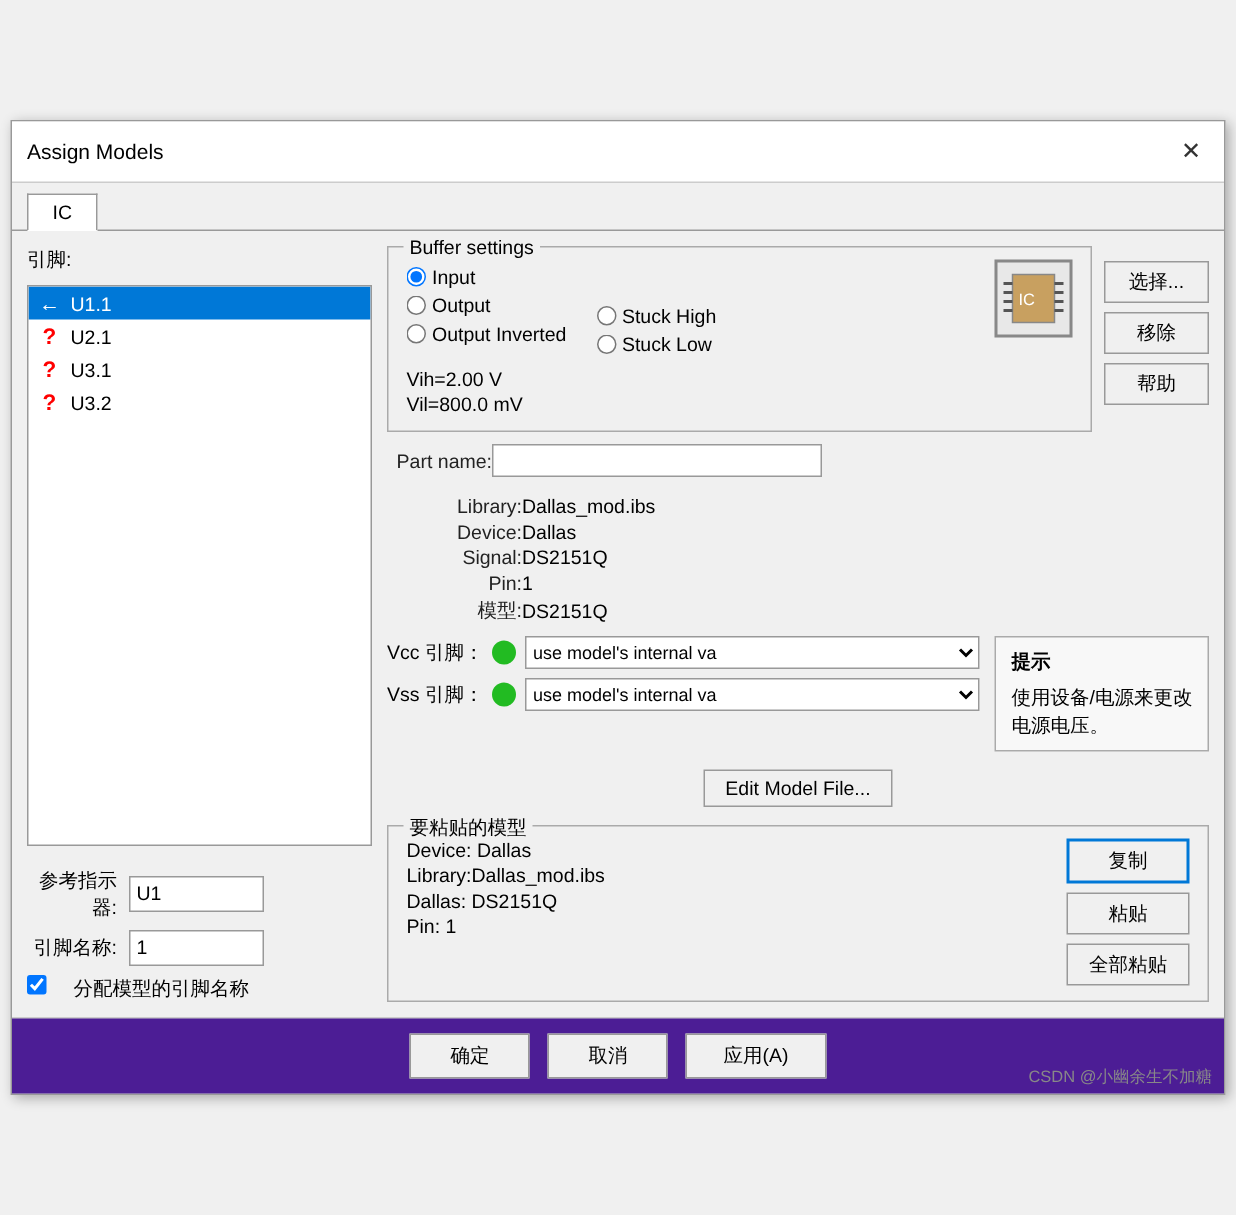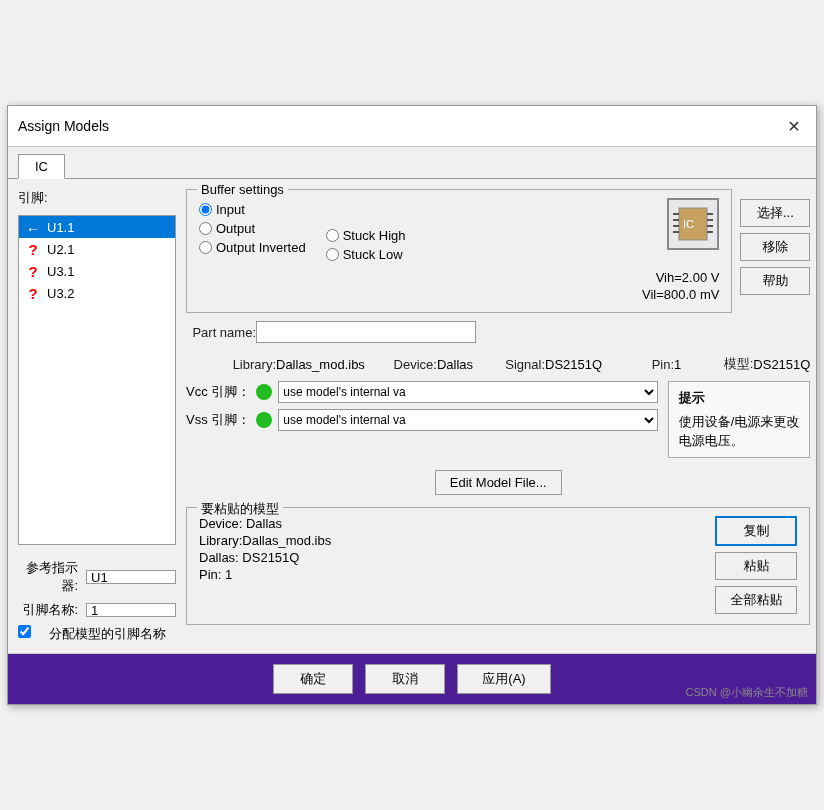--- a/index.html
+++ b/index.html
@@ -128,21 +128,21 @@
       align-items: center;
       gap: 8px;
     }
     .ref-label {
       width: 60px;
       text-align: right;
       font-size: 13px;
     }
     .ref-input {
       width: 90px;
-      height: 14px;
+      height: 24px;
       border: 1px solid #999;
       padding: 1px 4px;
       font-size: 13px;
     }
     .checkbox-row {
       display: flex;
       align-items: flex-start;
       gap: 18px;
     }
     .right-panel {
@@ -194,36 +194,35 @@
       align-items: center;
       gap: 4px;
     }
     .radio-row input[type=radio] { cursor: pointer; }
     .buffer-specs {
       display: flex;
       flex-direction: column;
       gap: 2px;
       margin-top: 8px;
       font-size: 13px;
-      text-align: right;
     }
     .ic-icon {
       width: 52px;
       height: 52px;
       border: 2px solid #888;
       display: flex;
       align-items: center;
       justify-content: center;
       background: #e8e8e8;
       margin-left: auto;
       font-size: 22px;
     }
     .part-info {
       display: flex;
-      flex-direction: row;
+      flex-direction: column;
       gap: 2px;
       font-size: 13px;
       margin-top: 4px;
     }
     .part-row {
       display: flex;
       align-items: center;
       gap: 0;
     }
     .part-label {

